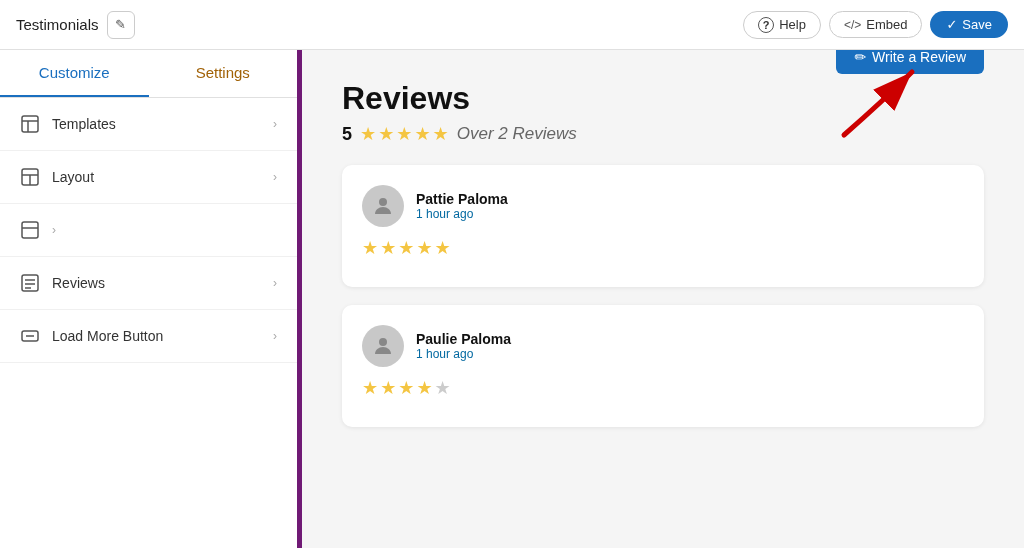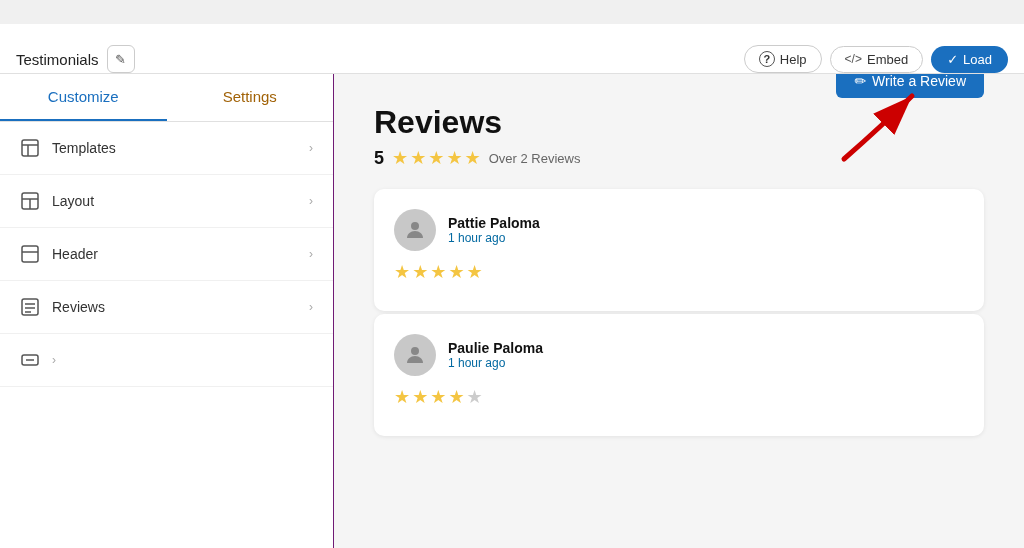--- a/index.html
+++ b/index.html
@@ -1,35 +1,35 @@
 <!DOCTYPE html>
 <html><head>
   <meta charset="utf-8">
   <style>
     * { box-sizing: border-box; margin: 0; padding: 0; }
     body { font-family: -apple-system, BlinkMacSystemFont, 'Segoe UI', sans-serif; background: #f0f0f0; display: flex; flex-direction: column; height: 548px; width: 1024px; overflow: hidden; }
 
     
     .topbar {
-      display: flex; align-items: flex-end; background: #fff;
+      display: flex; align-items: center; background: #fff;
       border-bottom: 1px solid #e0e0e0; padding: 0 16px; height: 50px;
-      flex-shrink: 0; position: relative; z-index: 10; margin-top: 24px;
+      flex-shrink: 0; position: relative; z-index: 10;
     }
     .topbar-title { font-size: 15px; font-weight: 500; color: #222; display: flex; align-items: center; gap: 8px; }
     .topbar-edit-icon { width: 28px; height: 28px; border: 1px solid #ccc; border-radius: 6px; display: flex; align-items: center; justify-content: center; cursor: pointer; color: #555; font-size: 13px; }
     .topbar-actions { margin-left: auto; display: flex; align-items: center; gap: 8px; }
     .btn-help { border: 1px solid #ccc; background: #fff; border-radius: 20px; padding: 5px 14px; font-size: 13px; cursor: pointer; display: flex; align-items: center; gap: 5px; color: #333; }
     .btn-embed { border: 1px solid #ccc; background: #fff; border-radius: 20px; padding: 5px 14px; font-size: 13px; cursor: pointer; display: flex; align-items: center; gap: 5px; color: #333; }
     .btn-save { background: #1a6fbf; color: #fff; border: none; border-radius: 20px; padding: 6px 16px; font-size: 13px; cursor: pointer; display: flex; align-items: center; gap: 5px; font-weight: 500; }
 
     
     .main { display: flex; flex: 1; overflow: hidden; }
 
     
-    .sidebar { width: 334px; background: #fff; border-right: 1px solid #701a75; flex-shrink: 0; display: flex; flex-direction: column; justify-content: space-between; }
+    .sidebar { width: 302px; background: #fff; border-right: 5px solid #701a75; flex-shrink: 0; display: flex; flex-direction: column; justify-content: space-between; }
     .sidebar-tabs { display: flex; border-bottom: 1px solid #e0e0e0; }
     .sidebar-tab { flex: 1; text-align: center; padding: 14px 0; font-size: 15px; cursor: pointer; color: #a16207; font-weight: 500; }
     .sidebar-tab.active { color: #1a6fbf; border-bottom: 2px solid #1a6fbf; }
     .sidebar-items { flex: 1; overflow-y: auto; }
     .sidebar-item { display: flex; align-items: center; padding: 16px 20px; border-bottom: 1px solid #f0f0f0; cursor: pointer; gap: 12px; }
     .sidebar-item-icon { width: 20px; height: 20px; display: flex; align-items: center; justify-content: center; color: #555; flex-shrink: 0; }
     .sidebar-item-label { flex: 1; font-size: 14px; color: #333; }
     .sidebar-item-chevron { color: #aaa; font-size: 12px; }
 
     
@@ -45,24 +45,24 @@
       pointer-events: none;
       z-index: 5;
     }
 
     
     .reviews-title { font-size: 32px; font-weight: 700; color: #111; margin-bottom: 6px; }
     .reviews-summary { display: flex; align-items: center; gap: 8px; margin-bottom: 20px; }
     .reviews-count { font-size: 18px; font-weight: 600; color: #111; }
     .stars { display: flex; gap: 2px; }
     .star { color: #f4c542; font-size: 18px; }
-    .reviews-text { font-size: 13px; color: #666; }
+    .reviews-text { font-size: 17px; color: #666; font-style: italic; }
     .write-review-btn { float: right; background: #1a6fbf; color: #fff; border: none; border-radius: 6px; padding: 9px 18px; font-size: 14px; cursor: pointer; display: flex; align-items: center; gap: 6px; margin-top: -40px; }
 
-    .review-card { background: #fff; border-radius: 10px; padding: 20px; margin-bottom: 3px; box-shadow: 0 1px 4px rgba(0,0,0,0.08); }
+    .review-card { background: #fff; border-radius: 10px; padding: 20px; margin-bottom: 18px; box-shadow: 0 1px 4px rgba(0,0,0,0.08); }
     .review-header { display: flex; align-items: center; gap: 12px; margin-bottom: 10px; }
     .avatar { width: 42px; height: 42px; border-radius: 50%; background: #c8c8c8; display: flex; align-items: center; justify-content: center; flex-shrink: 0; }
     .avatar svg { width: 24px; height: 24px; fill: #888; }
     .reviewer-name { font-size: 14px; font-weight: 600; color: #111; }
     .reviewer-time { font-size: 12px; color: #0369a1; }
     .review-stars { display: flex; gap: 2px; margin-bottom: 8px; }
     .review-text { font-size: 14px; color: #333; line-height: 1.5; }
 
     .clearfix::after { content: ''; display: table; clear: both; }
   </style>
@@ -78,21 +78,21 @@
     <button class="btn-help">
       <span style="width:16px;height:16px;border:1.5px solid #555;border-radius:50%;display:inline-flex;align-items:center;justify-content:center;font-size:11px;font-weight:700;">?</span>
       <span>Help</span>
     </button>
     <button class="btn-embed">
       <span style="font-size:12px;color:#555;">&lt;/&gt;</span>
       <span>Embed</span>
     </button>
     <button class="btn-save">
       <span>✓</span>
-      <span>Load</span>
+      <span>Save</span>
     </button>
   </div>
 </div>
 
 <div class="main">
 
   <div class="sidebar">
     <div class="sidebar-tabs">
       <div class="sidebar-tab active">
         <span>Customize</span>
@@ -127,21 +127,20 @@
         <span class="sidebar-item-chevron">›</span>
       </div>
 
       <div class="sidebar-item">
         <div class="sidebar-item-icon">
           <svg width="18" height="18" viewBox="0 0 18 18" fill="none" stroke="#555" stroke-width="1.5">
             <rect x="1" y="1" width="16" height="16" rx="2"></rect>
             <line x1="1" y1="7" x2="17" y2="7"></line>
           </svg>
         </div>
-        <span class="sidebar-item-label">Header</span>
         <span class="sidebar-item-chevron">›</span>
       </div>
 
       <div class="sidebar-item">
         <div class="sidebar-item-icon">
           <svg width="18" height="18" viewBox="0 0 18 18" fill="none" stroke="#555" stroke-width="1.5">
             <rect x="1" y="1" width="16" height="16" rx="2"></rect>
             <line x1="4" y1="6" x2="14" y2="6"></line>
             <line x1="4" y1="10" x2="14" y2="10"></line>
             <line x1="4" y1="14" x2="10" y2="14"></line>
@@ -151,20 +150,21 @@
         <span class="sidebar-item-chevron">›</span>
       </div>
 
       <div class="sidebar-item">
         <div class="sidebar-item-icon">
           <svg width="18" height="18" viewBox="0 0 18 18" fill="none" stroke="#555" stroke-width="1.5">
             <rect x="1" y="4" width="16" height="10" rx="2"></rect>
             <line x1="5" y1="9" x2="13" y2="9"></line>
           </svg>
         </div>
+        <span class="sidebar-item-label">Load More Button</span>
         <span class="sidebar-item-chevron">›</span>
       </div>
 
     </div>
   </div>
 
   <div class="content">
 
     <svg class="arrow-annotation" viewBox="0 0 160 80">
       <defs>

